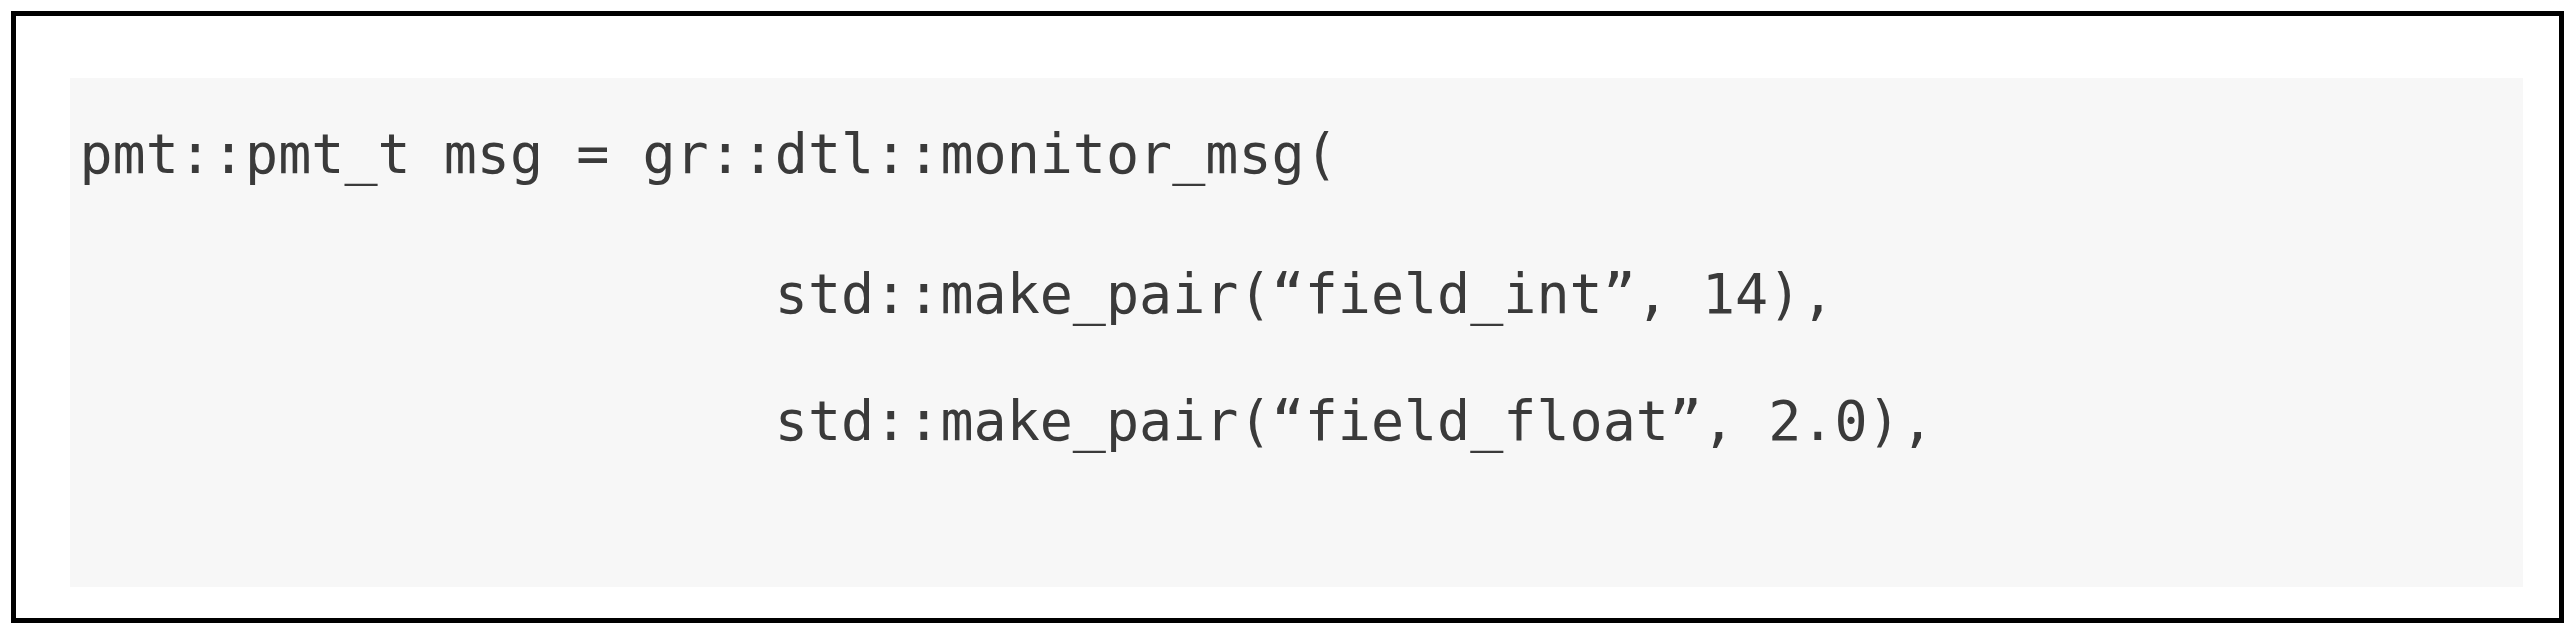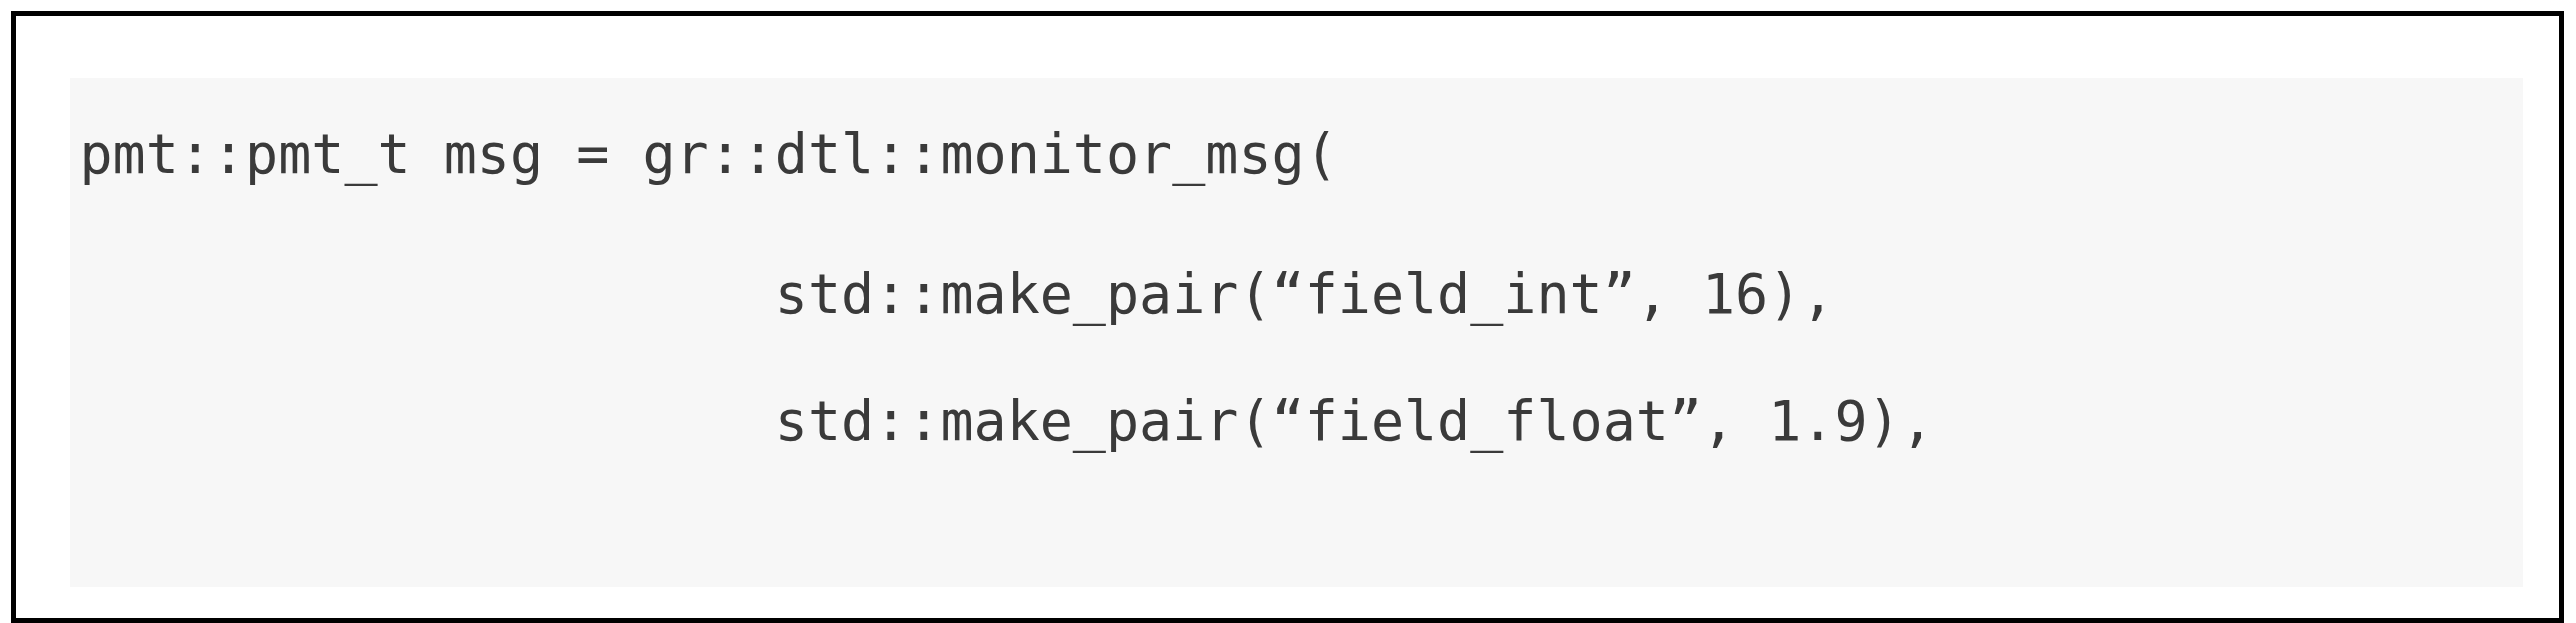--- a/index.html
+++ b/index.html
@@ -63,16 +63,16 @@
   .code-line:first-child {
     padding-top: 12.7px;
     height: 140px;
   }
 </style>
 </head>
 <body>
 
 <div class="figure-frame">
   <div class="code-block">
-    <pre class="code-listing"><code><span class="code-line">pmt::pmt_t msg = gr::dtl::monitor_msg(</span><span class="code-line">                     std::make_pair(“field_int”, 16),</span><span class="code-line">                     std::make_pair(“field_float”, 1.9),</span></code></pre>
+    <pre class="code-listing"><code><span class="code-line">pmt::pmt_t msg = gr::dtl::monitor_msg(</span><span class="code-line">                     std::make_pair(“field_int”, 14),</span><span class="code-line">                     std::make_pair(“field_float”, 2.0),</span></code></pre>
   </div>
 </div>
 
 
 </body></html>

